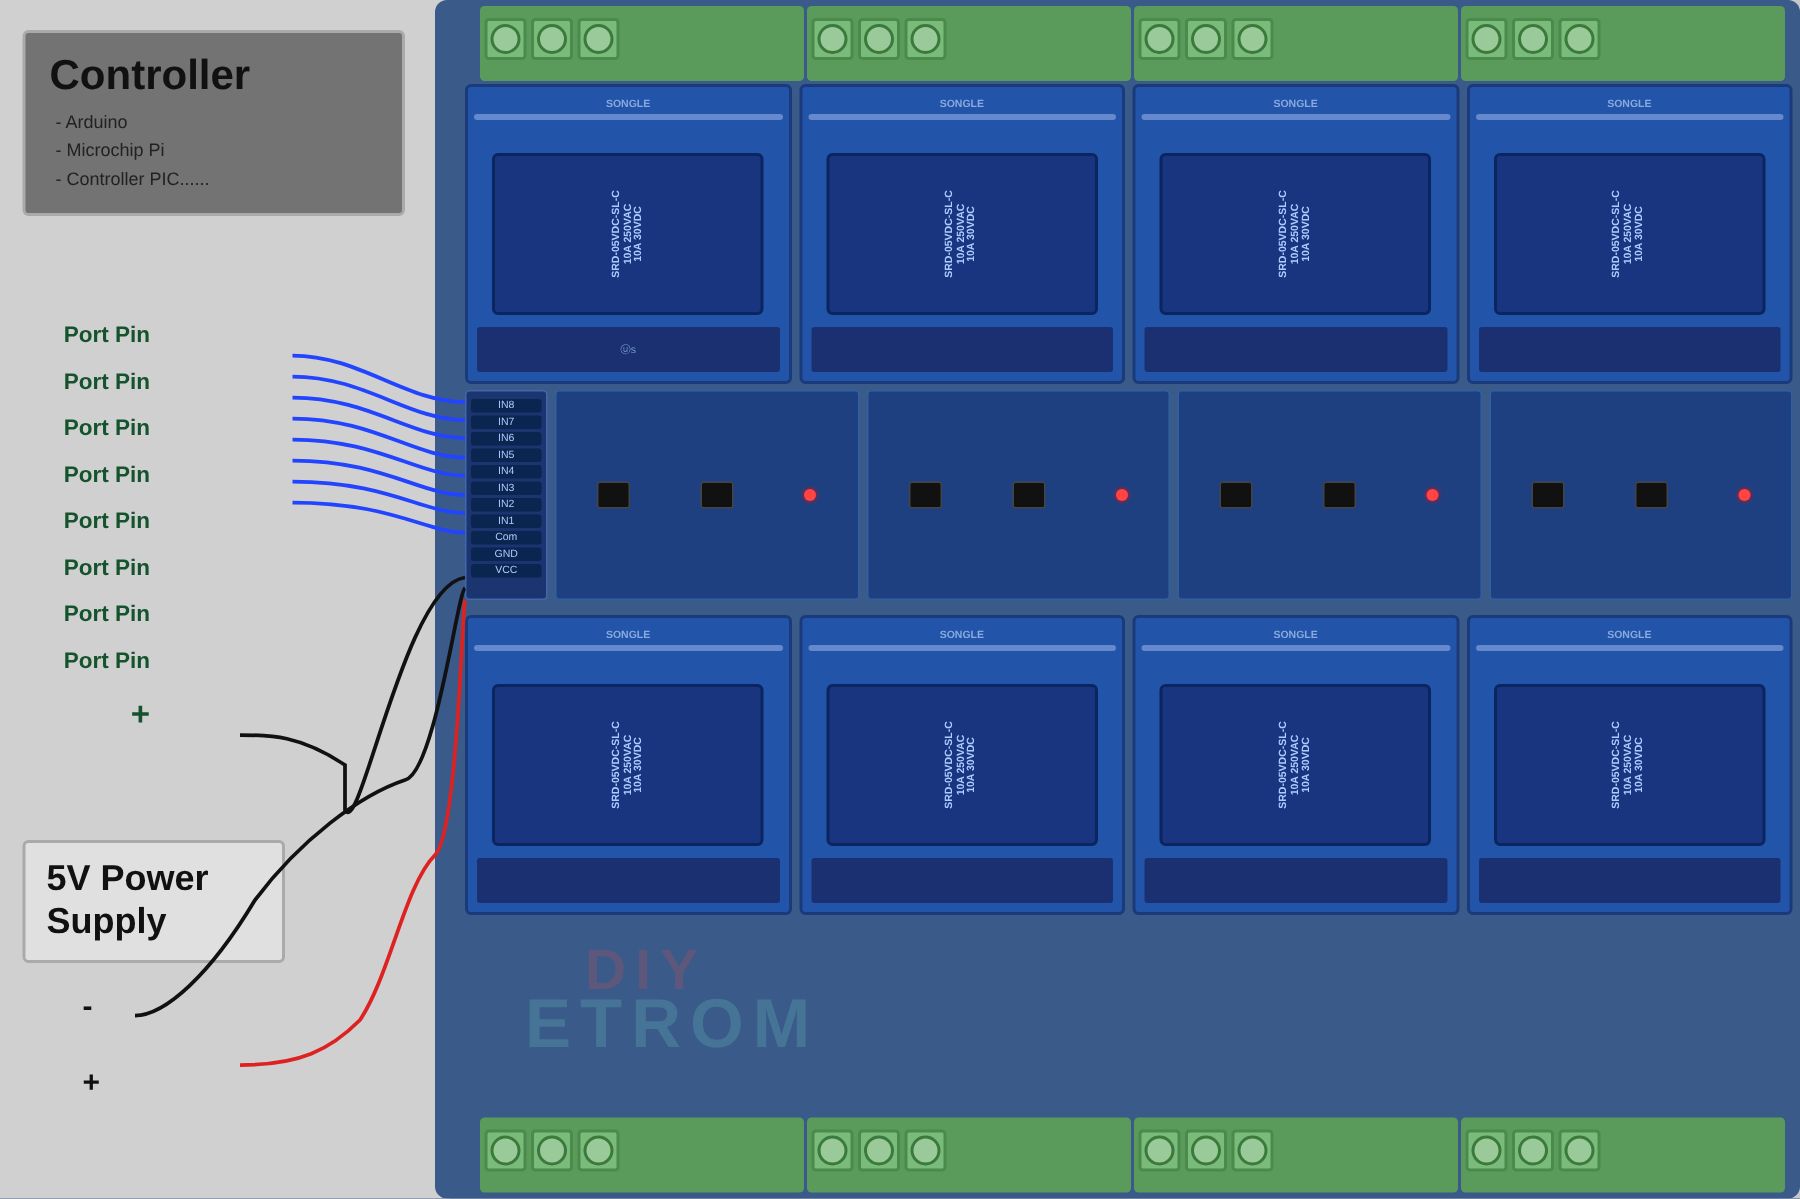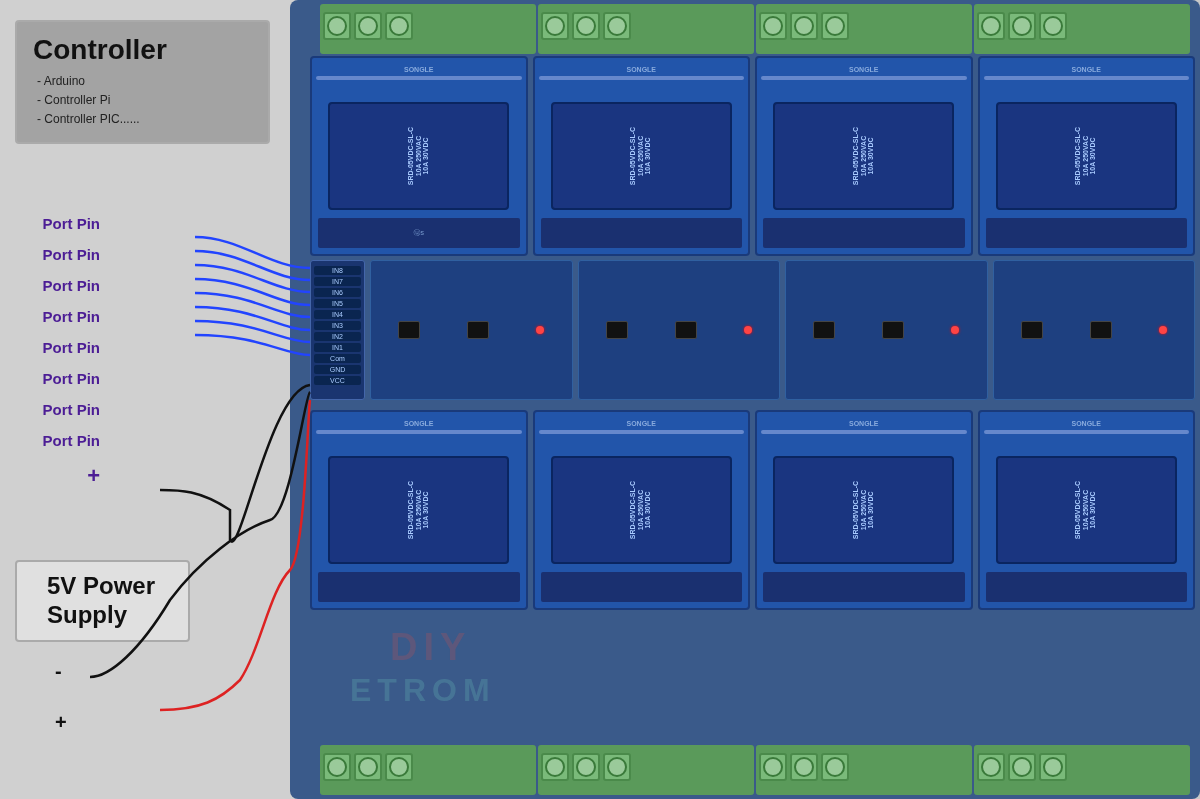--- a/index.html
+++ b/index.html
@@ -20,21 +20,21 @@
       width: 300px;
       height: 799px;
       background: #d0d0d0;
     }
 
     .controller-box {
       position: absolute;
       top: 20px;
       left: 15px;
       width: 255px;
-      background: #a3a3a3;
+      background: #737373;
       border: 2px solid #aaa;
       border-radius: 4px;
       padding: 12px 16px;
     }
 
     .controller-title {
       font-size: 28px;
       font-weight: bold;
       color: #111;
       margin-bottom: 6px;
@@ -58,36 +58,36 @@
     .port-pin-row {
       display: flex;
       align-items: center;
       margin-bottom: 14px;
       position: relative;
     }
 
     .port-pin-label {
       font-size: 15px;
       font-weight: bold;
-      color: #4c1d95;
+      color: #14532d;
       width: 90px;
       text-align: right;
       margin-right: 8px;
     }
 
     
     .power-box {
       position: absolute;
       top: 560px;
       left: 15px;
       width: 175px;
       background: #e0e0e0;
       border: 2px solid #aaa;
       border-radius: 4px;
-      padding: 10px 30px;
+      padding: 10px 14px;
     }
 
     .power-title {
       font-size: 24px;
       font-weight: bold;
       color: #111;
       line-height: 1.2;
     }
 
     .power-terminals {
@@ -271,21 +271,21 @@
   </style>
 </head>
 <body>
 
 <div class="left-panel">
 
   <div class="controller-box">
     <div class="controller-title">Controller</div>
     <div class="controller-list">
       <div>- Arduino</div>
-      <div>- Controller Pi</div>
+      <div>- Microchip Pi</div>
       <div>- Controller PIC......</div>
     </div>
   </div>
 
   <div class="port-pins-area">
     <div class="port-pin-row">
       <span class="port-pin-label">Port Pin</span>
     </div>
     <div class="port-pin-row">
       <span class="port-pin-label">Port Pin</span>
@@ -480,21 +480,21 @@
       <div class="terminal-screw"></div>
       <div class="terminal-screw"></div>
     </div>
     <div class="terminal-group">
       <div class="terminal-screw"></div>
       <div class="terminal-screw"></div>
       <div class="terminal-screw"></div>
     </div>
   </div>
 
-  <div style="position:absolute;bottom:90px;left:60px;font-size:32px;font-weight:bold;color:rgba(100,180,180,0.3);letter-spacing:6px;">ETROM</div>
+  <div style="position:absolute;bottom:90px;left:60px;font-size:46px;font-weight:bold;color:rgba(100,180,180,0.3);letter-spacing:6px;">ETROM</div>
   <div style="position:absolute;bottom:130px;left:100px;font-size:38px;font-weight:bold;color:rgba(200,80,80,0.25);letter-spacing:6px;">DIY</div>
 
 </div>
 
 <svg class="wires-svg" xmlns="http://www.w3.org/2000/svg">
 
   <path d="M 195 237 C 240 237 270 268 310 268" stroke="#2244ff" stroke-width="2.5" fill="none"></path>
 
   <path d="M 195 251 C 243 251 272 280 310 280" stroke="#2244ff" stroke-width="2.5" fill="none"></path>
 

